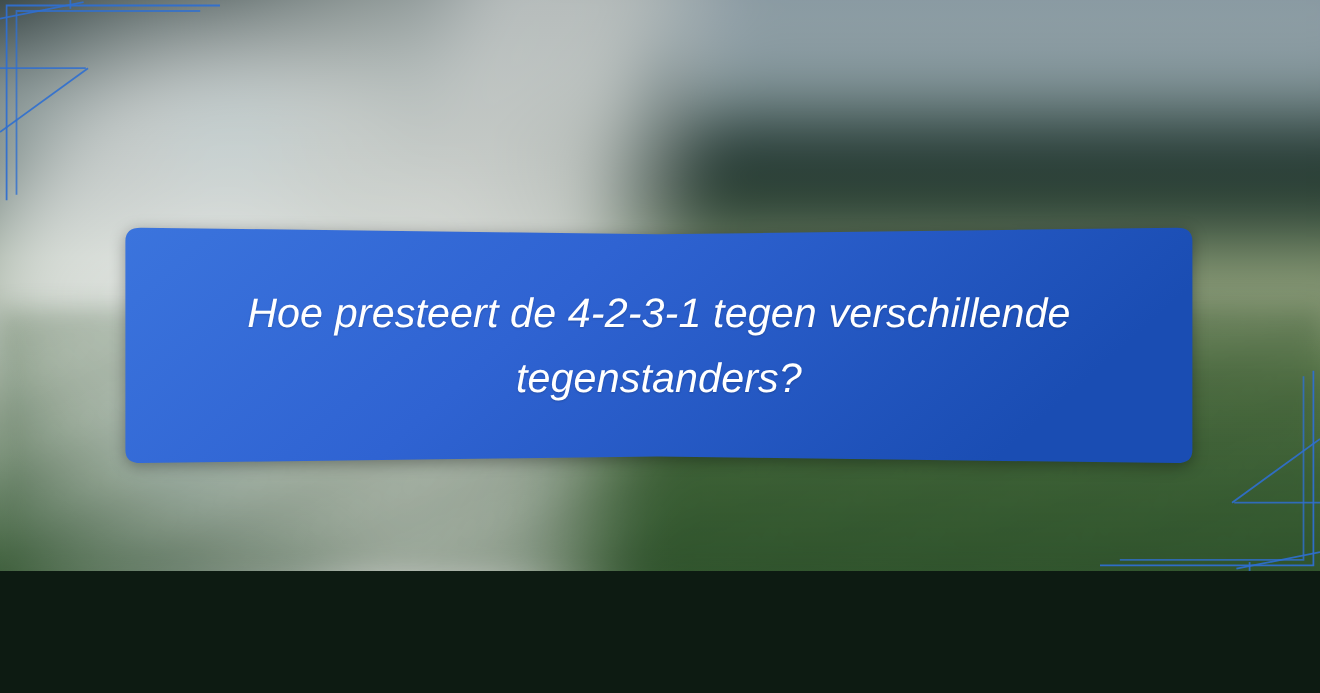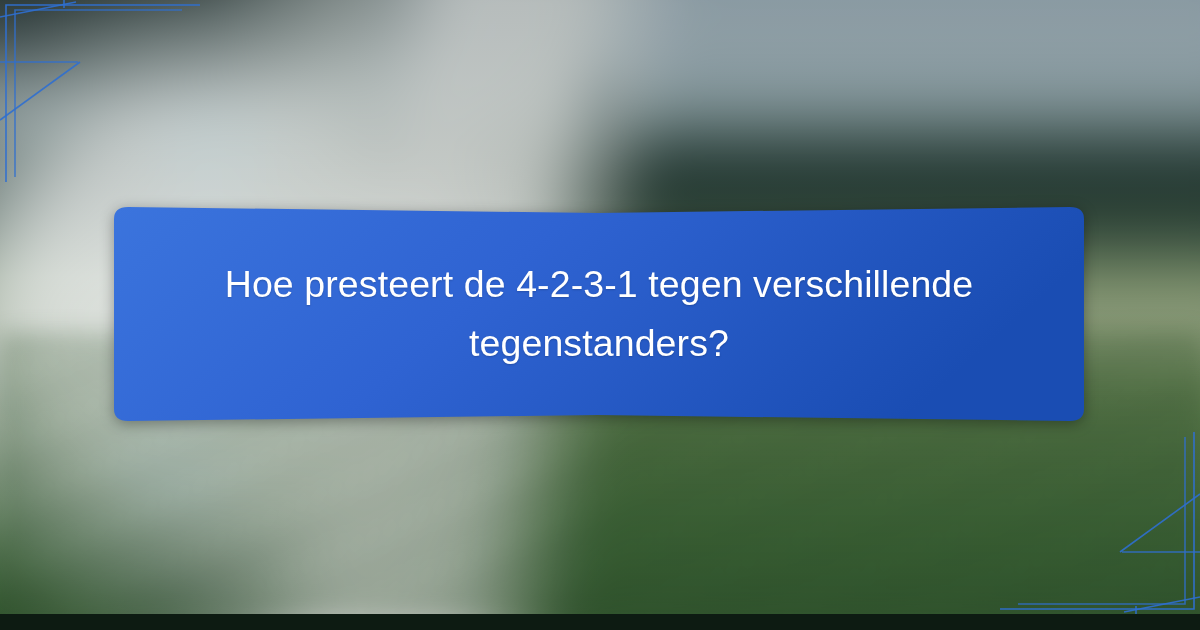--- a/index.html
+++ b/index.html
@@ -3,23 +3,24 @@
 <meta charset="utf-8">
 <style>
   html, body {
     margin: 0;
     padding: 0;
     background: #0d1b12;
   }
   #stage {
     position: relative;
     width: 1200px;
-    height: 614px;
+    height: 519px;
     overflow: hidden;
     font-family: "Liberation Sans", "DejaVu Sans", sans-serif;
+    font-style: italic;
   }
 
   
   .bg-photo {
     position: absolute;
     inset: -60px;
     filter: blur(26px) saturate(0.95);
     background-color: #6f8d63;
     background-image:
       

